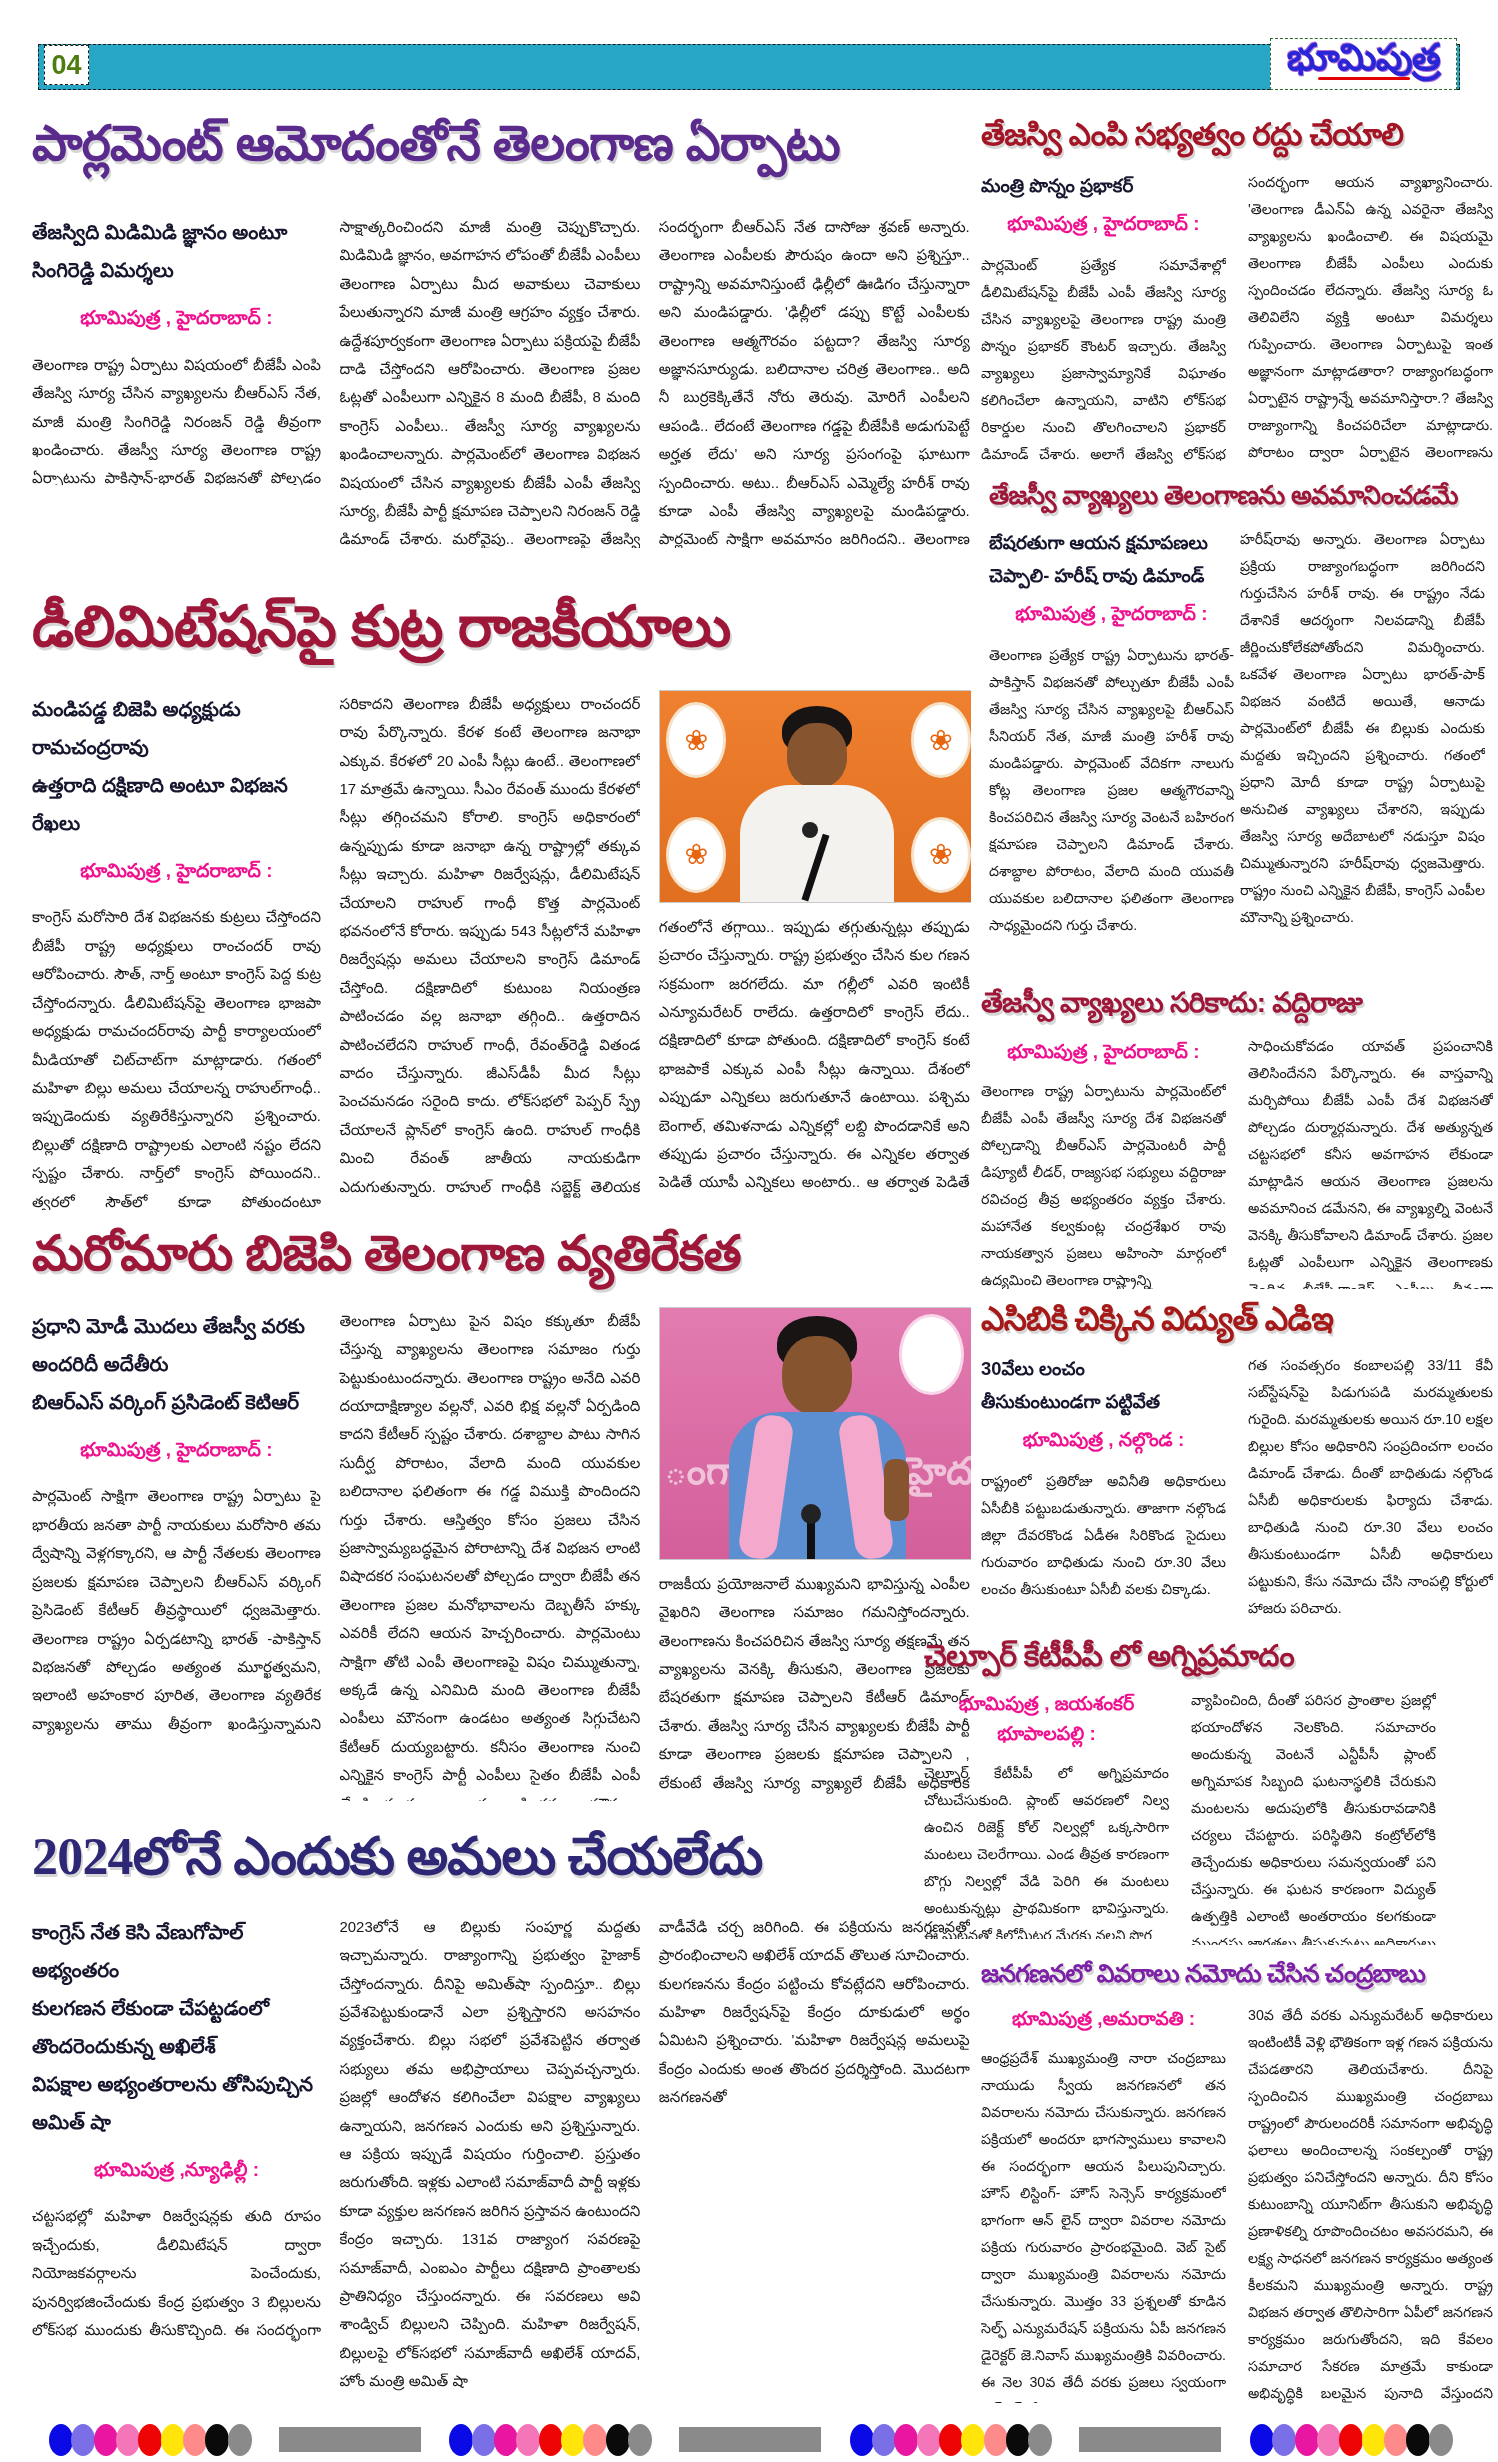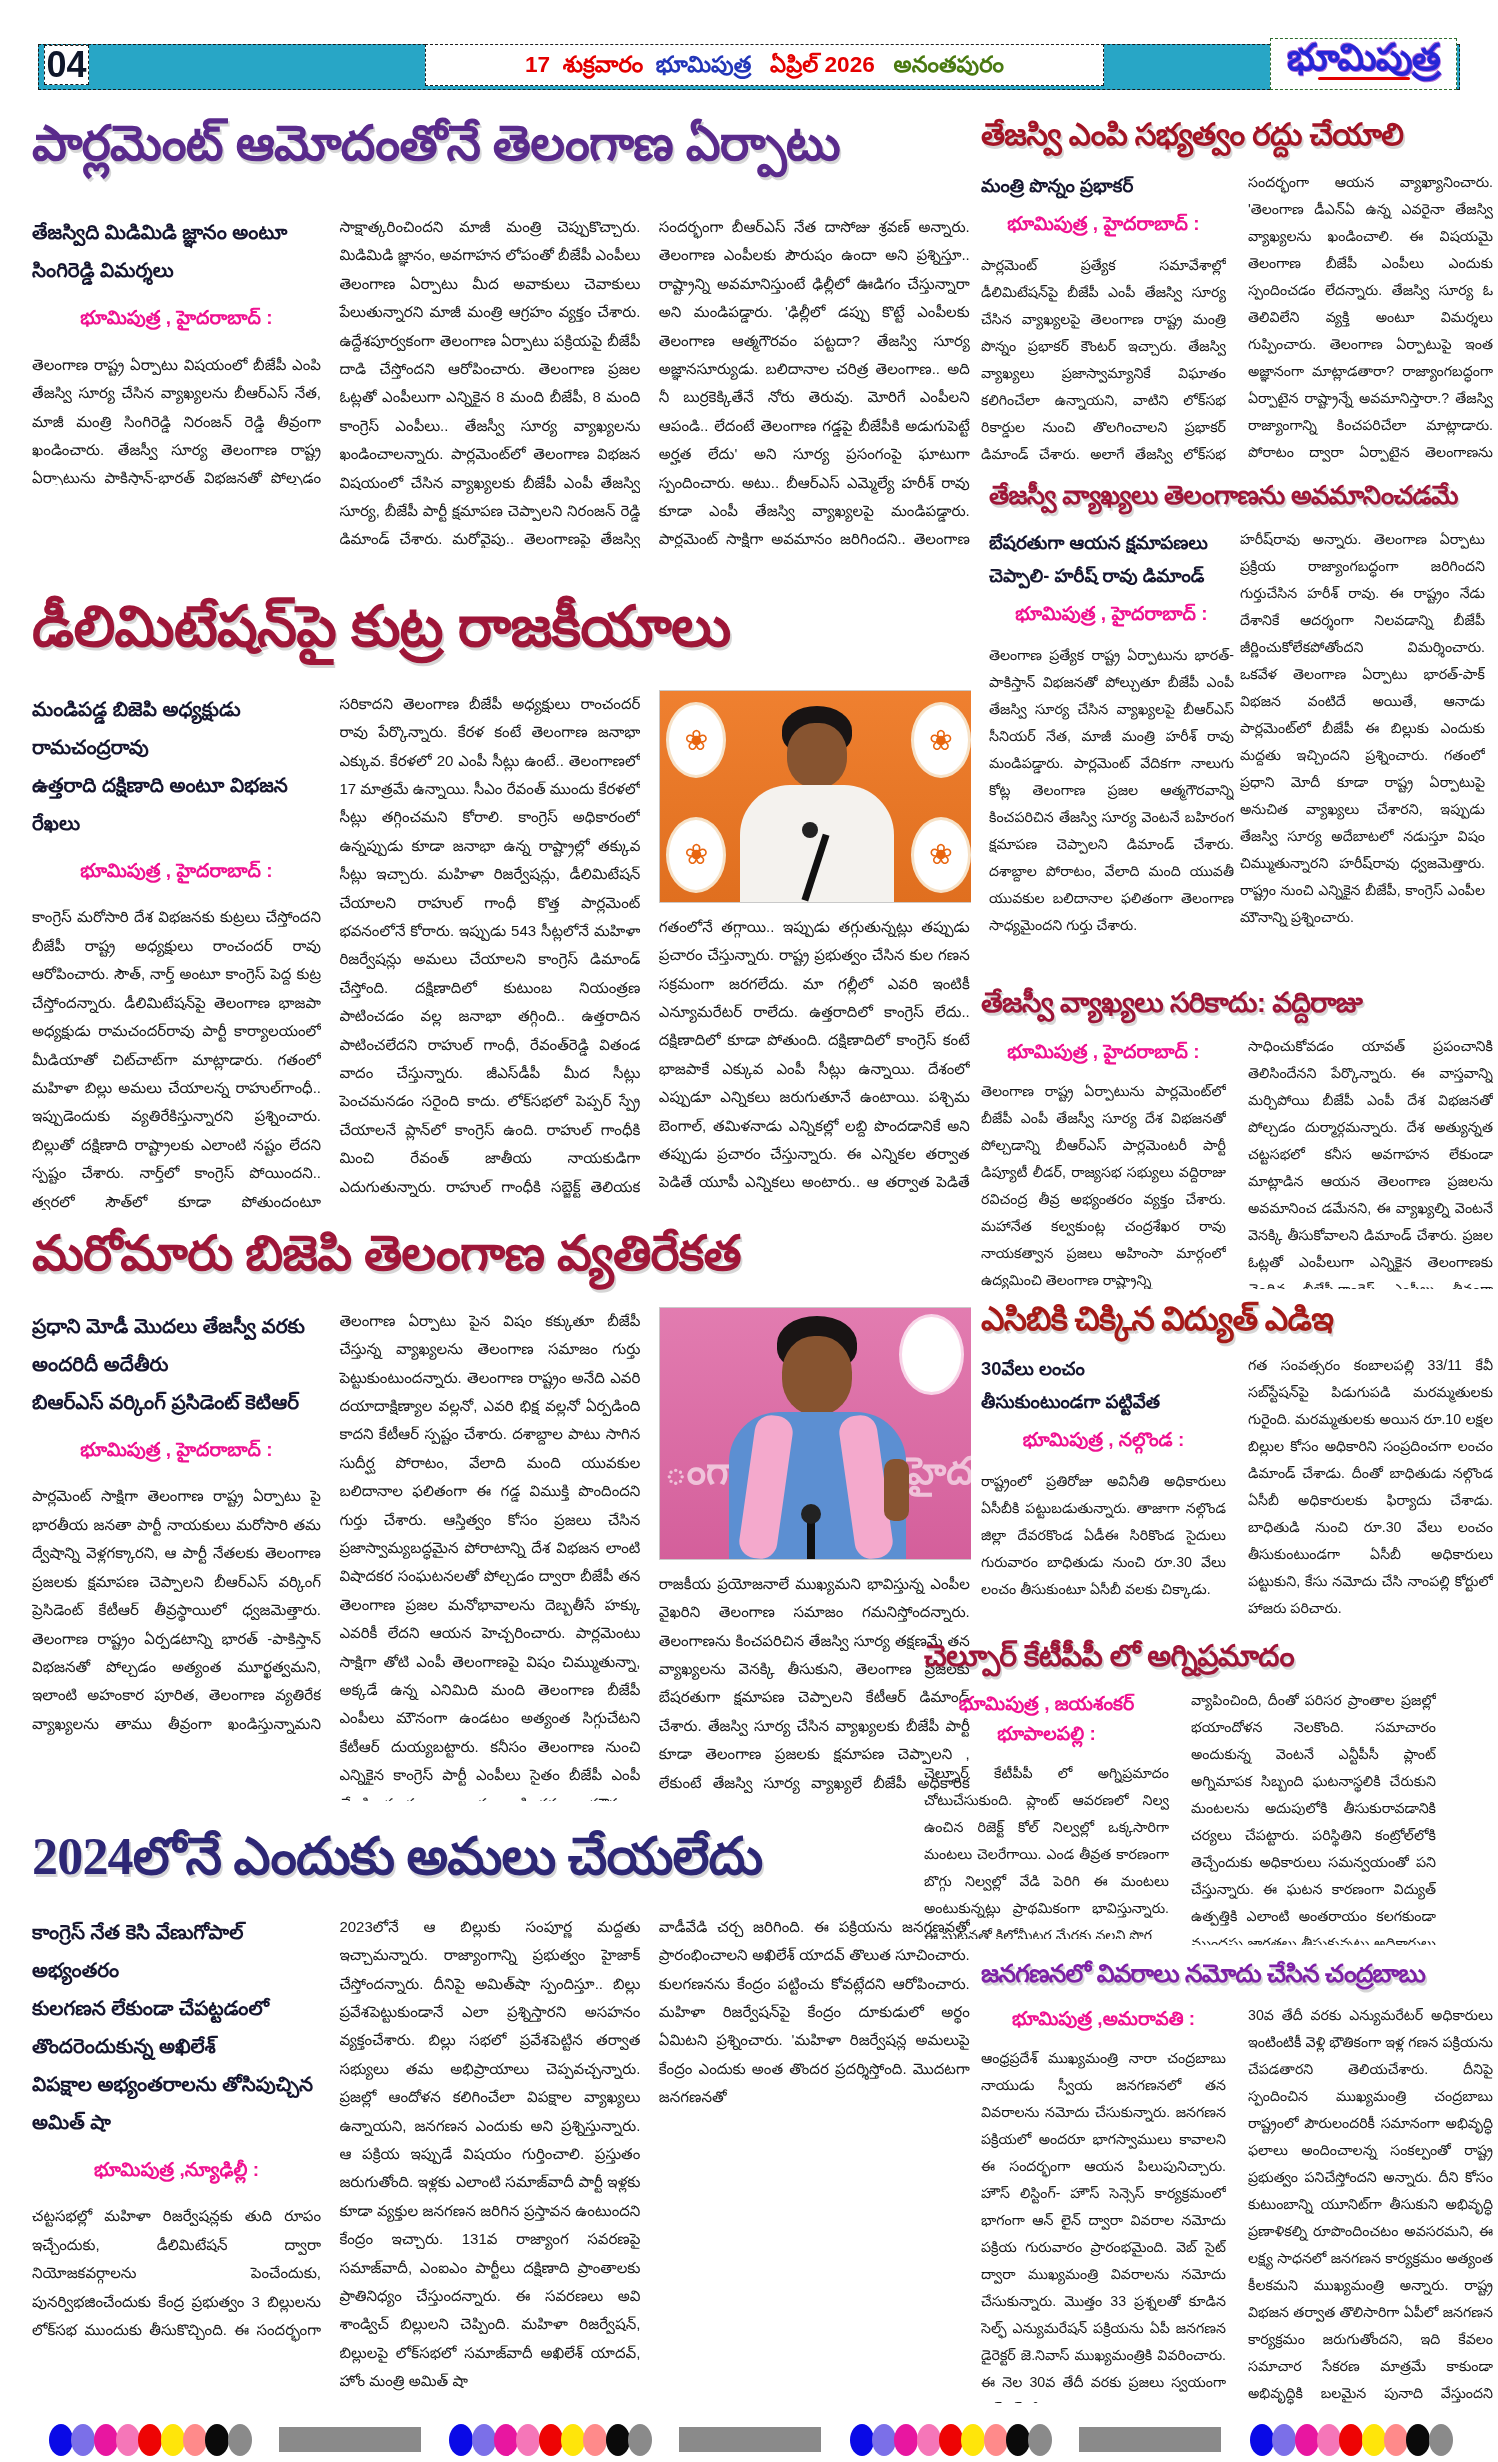--- a/index.html
+++ b/index.html
@@ -2,21 +2,21 @@
 <html style="font-size:13.4px"><head>
 <meta charset="utf-8">
 <style>
   html,body{margin:0;padding:0;background:#ffffff;}
   #page{position:relative;width:1499px;height:2462px;background:#ffffff;
         font-family:"Liberation Sans",sans-serif;overflow:hidden;}
   .abs{position:absolute;}
   
   .topbar{background:#28a6c6;border:1.7px dashed #1b1b1b;}
   .whitebox{background:#ffffff;border:1.7px dashed #1b1b1b;box-sizing:border-box;}
-  .pageno{color:#0f172a;font-weight:bold;font-size:36px;text-align:center;}
+  .pageno{color:#4d7c0f;font-weight:bold;font-size:27px;text-align:center;}
   .dateline-strip{font-weight:bold;font-size:22.6px;text-align:center;white-space:nowrap;}
   .d-red{color:#e40000;} .d-blue{color:#2336b8;} .d-green{color:#4a7a12;}
   .logotext{color:#2626d6;font-weight:bold;font-size:37px;text-align:center;line-height:38px;
             text-shadow:0.8px 0.8px 0 #b06ad6, -0.8px -0.8px 0 #b06ad6;letter-spacing:-0.8px;}
   .logotag{height:3.3px;background:#e40000;width:92px;margin:0 auto;border-radius:1.7px;}
   
   .hl{font-weight:bold;text-align:left;letter-spacing:-0.8px;
       text-shadow:1.7px 2.5px 0 rgba(70,70,70,.22);line-height:1.15;overflow:hidden;}
   .hl-purple{color:#5a2b8c;} .hl-maroon{color:#9e1638;} .hl-crimson{color:#a31425;}
   .hl-navy{color:#2d2775;} .hl-violet{color:#7d22a6;} .hl-dred{color:#a51a18;font-family:Liberation Serif, serif;}
@@ -49,27 +49,20 @@
   .dot{width:24px;height:32px;border-radius:50%;margin-right:-1.7px;}
   .graybar{width:142px;height:25px;background:#8a8a8a;}
 </style>
 </head>
 <body>
 
 <div id="page">
 
   <div class="abs topbar" style="left:38px;top:44px;width:1420px;height:44px;"></div>
   <div class="abs whitebox pageno" style="left:44px;top:45px;width:45px;height:40px;line-height:38px;">04</div>
-  <div class="abs whitebox dateline-strip" style="left:425px;top:44px;width:679px;height:42px;line-height:40px;">
-    <span class="d-red">17</span>&nbsp;
-    <span class="d-red">శుక్రవారం</span>&nbsp;
-    <span class="d-blue">భూమిపుత్ర</span>&nbsp;&nbsp;
-    <span class="d-red">ఏప్రిల్ 2026</span>&nbsp;&nbsp;
-    <span class="d-green">అనంతపురం</span>
-  </div>
   <div class="abs whitebox" style="left:1270px;top:38px;width:187px;height:52px;border-color:#2d6b2d;">
     <div class="logotext">భూమిపుత్ర</div>
     <div class="logotag"></div>
   </div>
 
   <div class="abs" style="left:32px;top:99px;width:939px;height:462px;overflow:hidden;">
     <div class="hl hl-purple" style="font-size:49px;height:92px;line-height:88px;">పార్లమెంట్ ఆమోదంతోనే తెలంగాణ ఏర్పాటు</div>
     <div class="row" style="gap:18.4px;margin-top:22px;">
       <div style="width:289px;">
         <div class="sub">తేజస్విది మిడిమిడి జ్ఞానం అంటూ</div>

